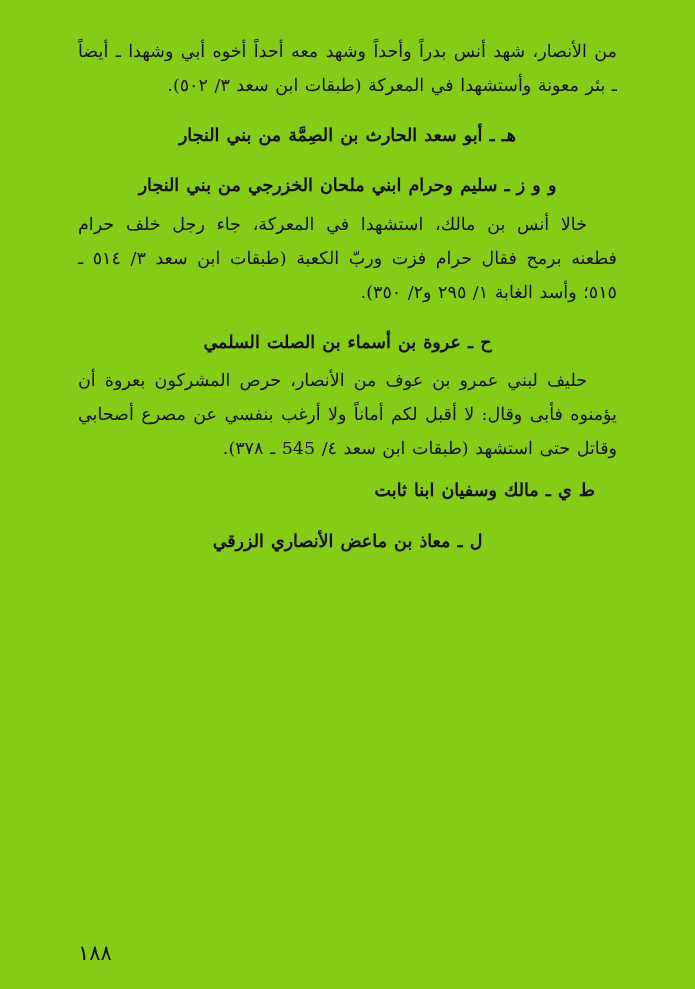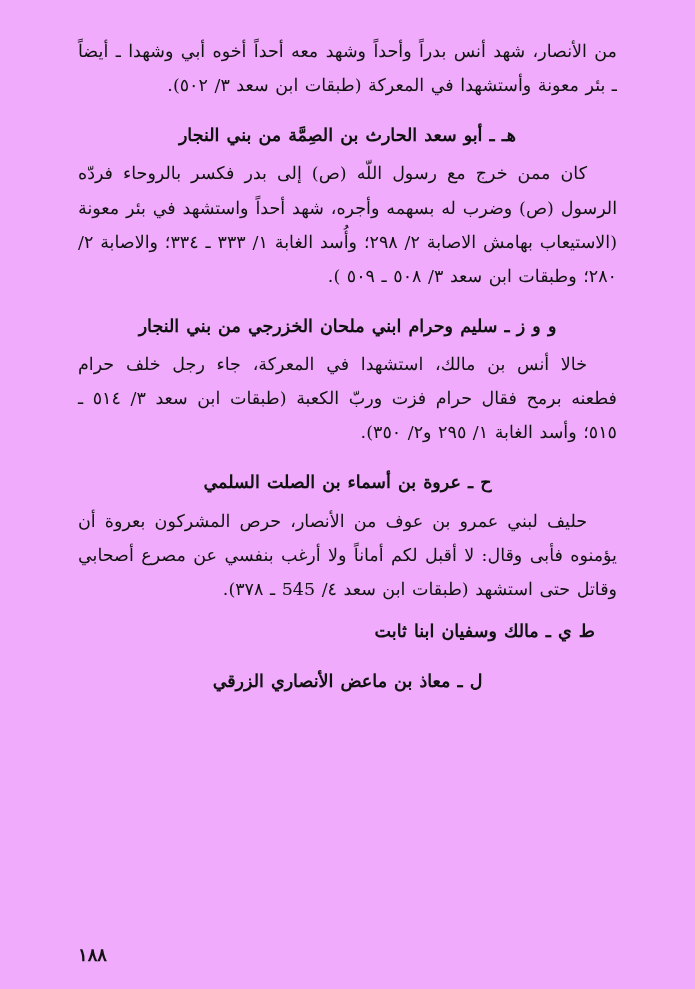--- a/index.html
+++ b/index.html
@@ -4,21 +4,21 @@
 <style>
   html, body {
     margin: 0;
     padding: 0;
     background: #ffffff;
   }
   .page {
     position: relative;
     width: 695px;
     height: 989px;
-    background: #f0abfc;
+    background: #84cc16;
     overflow: hidden;
     font-family: "DejaVu Serif", "Liberation Serif", serif;
     color: #111111;
   }
   .content {
     position: absolute;
     top: 34px;
     right: 78px;
     left: 78px;
     direction: rtl;
@@ -47,37 +47,36 @@
     text-align: left;
     text-align-last: right;
     margin-top: 8px;
     margin-bottom: 13px;
     text-indent: 22px;
   }
   .page-number {
     position: absolute;
     bottom: 24px;
     left: 78px;
-    font-size: 18px;
-    font-weight: bold;
+    font-size: 21px;
+    font-weight: normal;
     font-family: "DejaVu Serif", "Liberation Serif", serif;
     letter-spacing: 1px;
   }
 </style>
 </head>
 <body>
 
 <div class="page">
   <div class="content">
 
     <p class="body">من الأنصار، شهد أنس بدراً وأحداً وشهد معه أحداً أخوه أبي وشهدا ـ أيضاً ـ بئر معونة وأستشهدا في المعركة (طبقات ابن سعد ٣/ ٥٠٢).</p>
 
     <p class="heading">هـ ـ أبو سعد الحارث بن الصِمَّة من بني النجار</p>
 
-    <p class="body indent">كان ممن خرج مع رسول اللّه (ص) إلى بدر فكسر بالروحاء فردّه الرسول (ص) وضرب له بسهمه وأجره، شهد أحداً واستشهد في بئر معونة (الاستيعاب بهامش الاصابة ٢/ ٢٩٨؛ وأُسد الغابة ١/ ٣٣٣ ـ ٣٣٤؛ والاصابة ٢/ ٢٨٠؛ وطبقات ابن سعد ٣/ ٥٠٨ ـ ٥٠٩ ).</p>
 
     <p class="heading">و و ز ـ سليم وحرام ابني ملحان الخزرجي من بني النجار</p>
 
     <p class="body indent">خالا أنس بن مالك، استشهدا في المعركة، جاء رجل خلف حرام فطعنه برمح فقال حرام فزت وربّ الكعبة (طبقات ابن سعد ٣/ ٥١٤ ـ ٥١٥؛ وأسد الغابة ١/ ٢٩٥ و٢/ ٣٥٠).</p>
 
     <p class="heading">ح ـ عروة بن أسماء بن الصلت السلمي</p>
 
     <p class="body indent">حليف لبني عمرو بن عوف من الأنصار، حرص المشركون بعروة أن يؤمنوه فأبى وقال: لا أقبل لكم أماناً ولا أرغب بنفسي عن مصرع أصحابي وقاتل حتى استشهد (طبقات ابن سعد ٤/ 545 ـ ٣٧٨).</p>
 
     <p class="heading-right">ط ي ـ مالك وسفيان ابنا ثابت</p>

